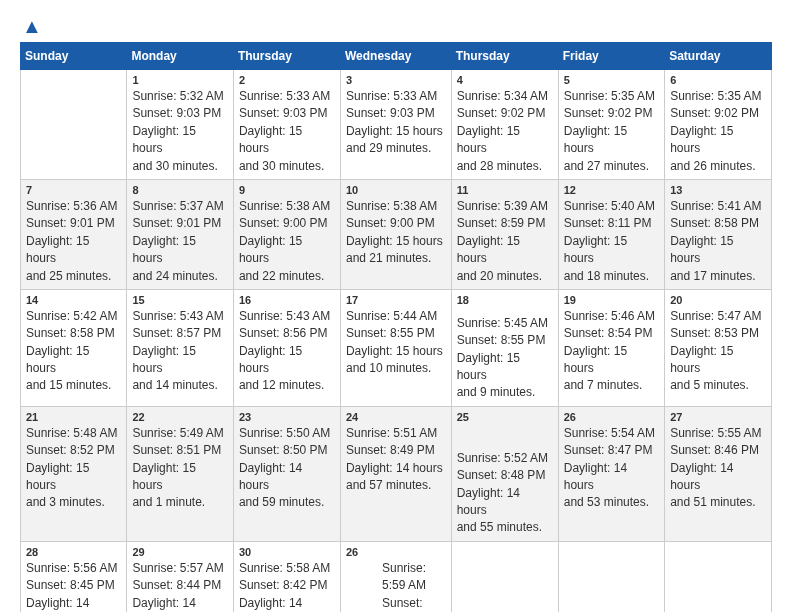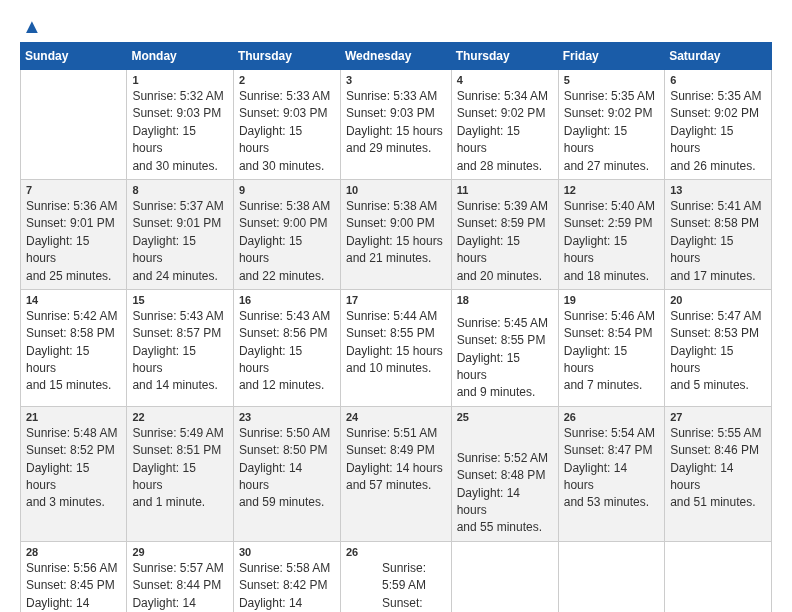--- a/index.html
+++ b/index.html
@@ -143,21 +143,21 @@
           <td>
             <div class="day-num">11</div>
             <div class="day-info" style="white-space: pre-line;">Sunrise: 5:39 AM
 Sunset: 8:59 PM
 Daylight: 15 hours
 and 20 minutes.</div>
           </td>
           <td>
             <div class="day-num">12</div>
             <div class="day-info" style="white-space: pre-line;">Sunrise: 5:40 AM
-Sunset: 2:59 PM
+Sunset: 8:11 PM
 Daylight: 15 hours
 and 18 minutes.</div>
           </td>
           <td>
             <div class="day-num">13</div>
             <div class="day-info" style="white-space: pre-line;">Sunrise: 5:41 AM
 Sunset: 8:58 PM
 Daylight: 15 hours
 and 17 minutes.</div>
           </td>

